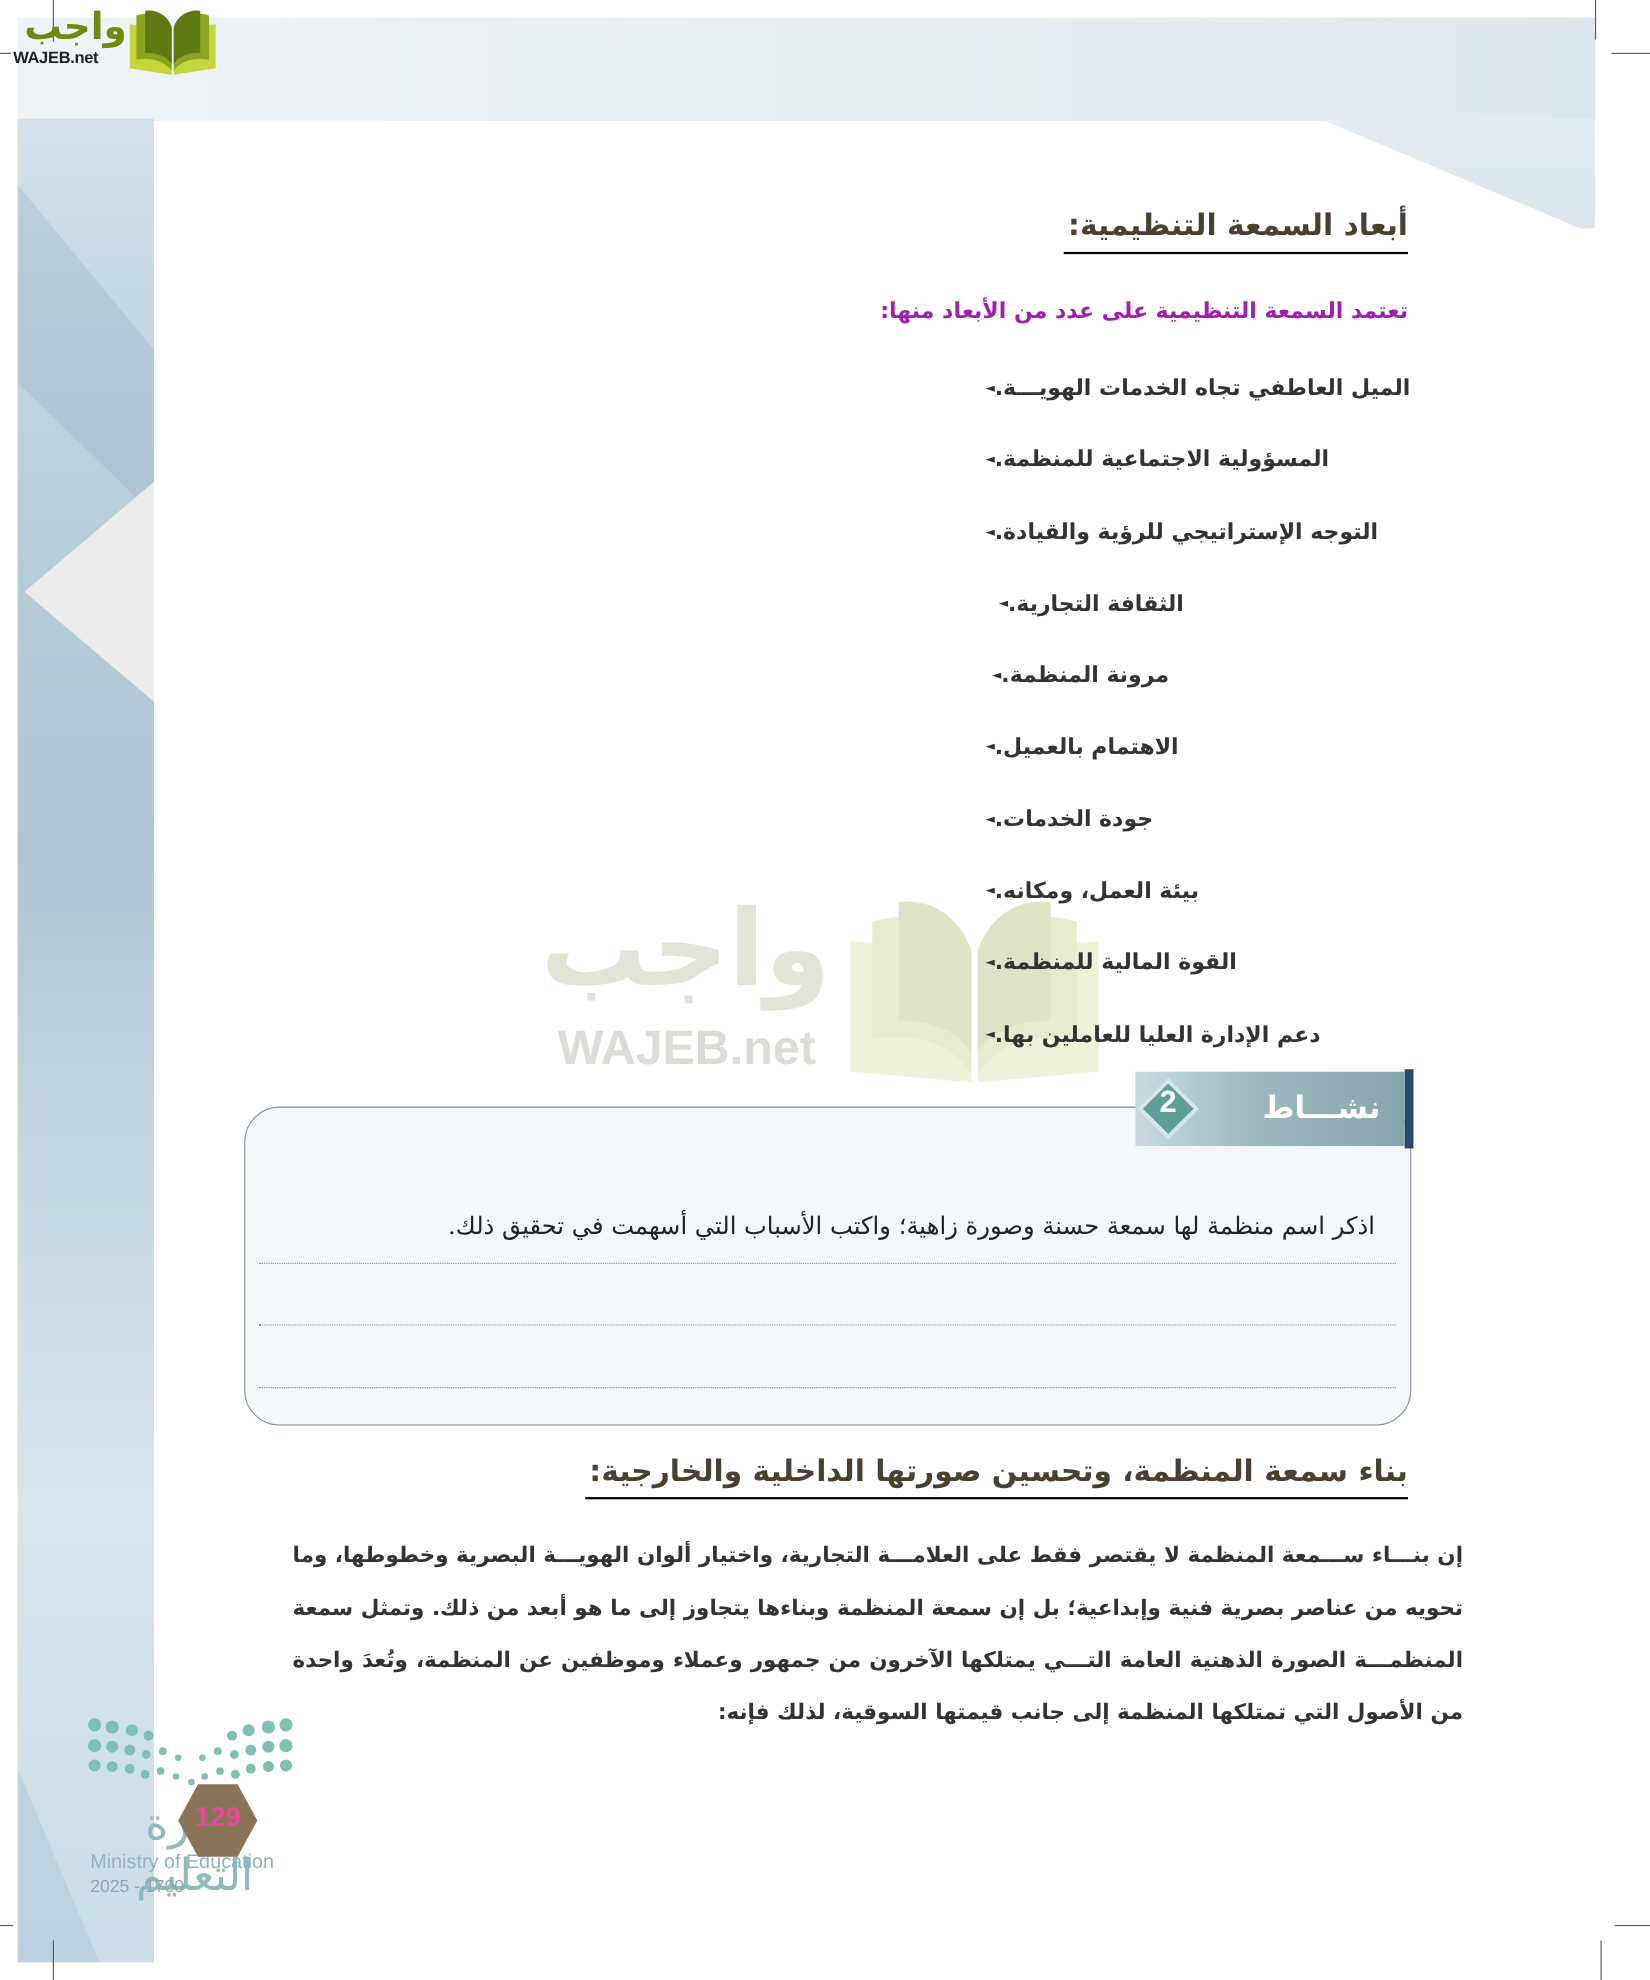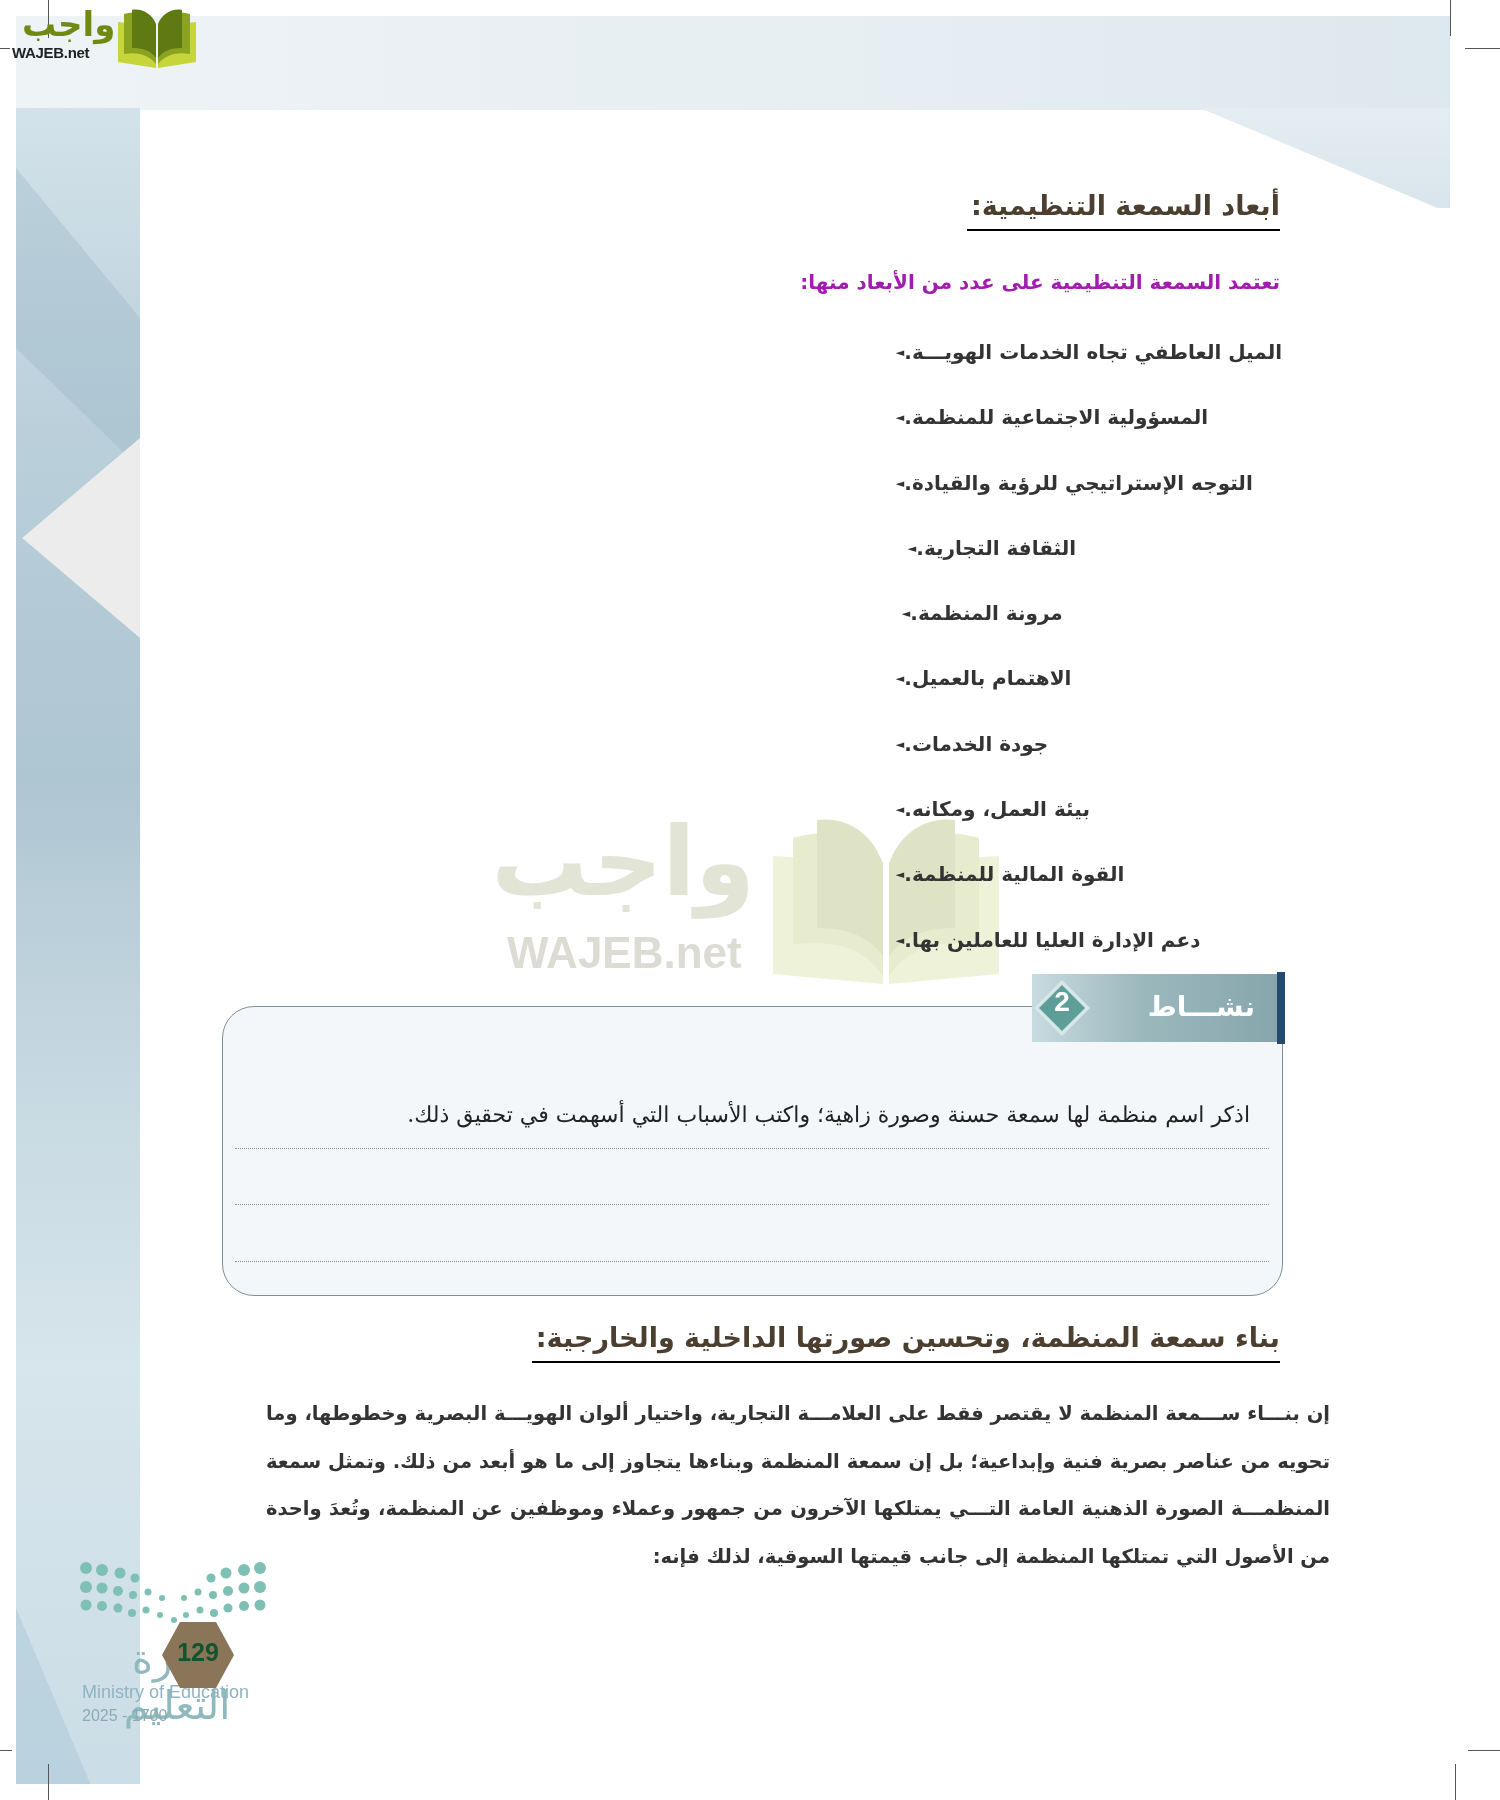--- a/index.html
+++ b/index.html
@@ -123,21 +123,21 @@
   }
   .ministry-en {
     position: absolute; left: 2px; top: 122px; font-size: 18px; color: #8fb4c0; font-family: "Liberation Sans", sans-serif;
   }
   .ministry-year {
     position: absolute; left: 2px; top: 147px; font-size: 16px; color: #8aa9b6; font-family: "Liberation Sans", sans-serif;
   }
   .page-badge { position: absolute; left: 160px; top: 1620px; width: 76px; height: 70px; }
   .page-num {
     position: absolute; left: 160px; top: 1638px; width: 76px; text-align: center; font-size: 25px; font-weight: bold;
-    color: #14532d; font-family: "Liberation Sans", sans-serif;
+    color: #ec4899; font-family: "Liberation Sans", sans-serif;
   }
 </style>
 </head>
 <body>
 
 <div class="top-band"></div>
 <div class="top-right-wedge"></div>
 <div class="left-strip">
   <div class="tri1"></div>
   <div class="tri2"></div>

